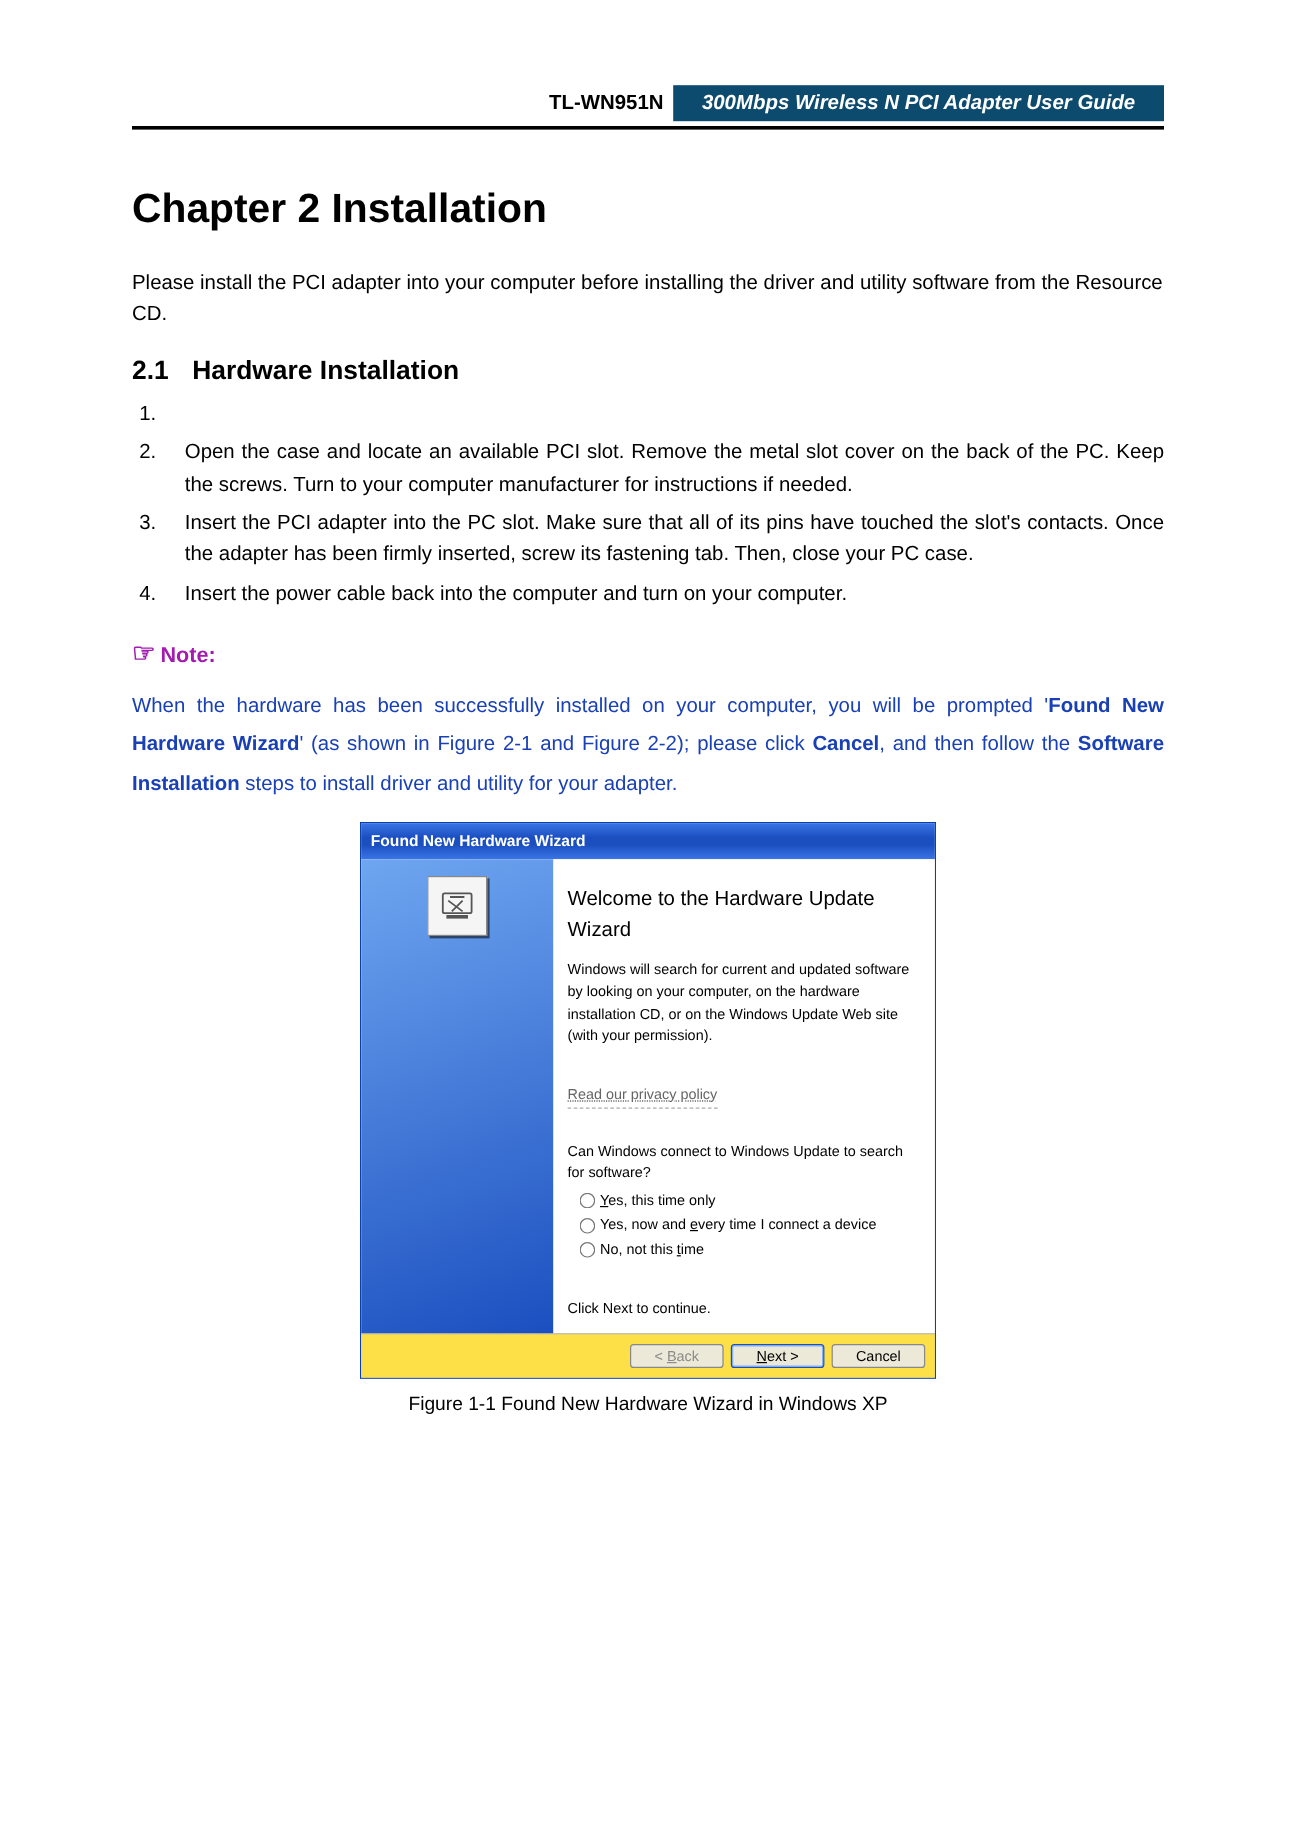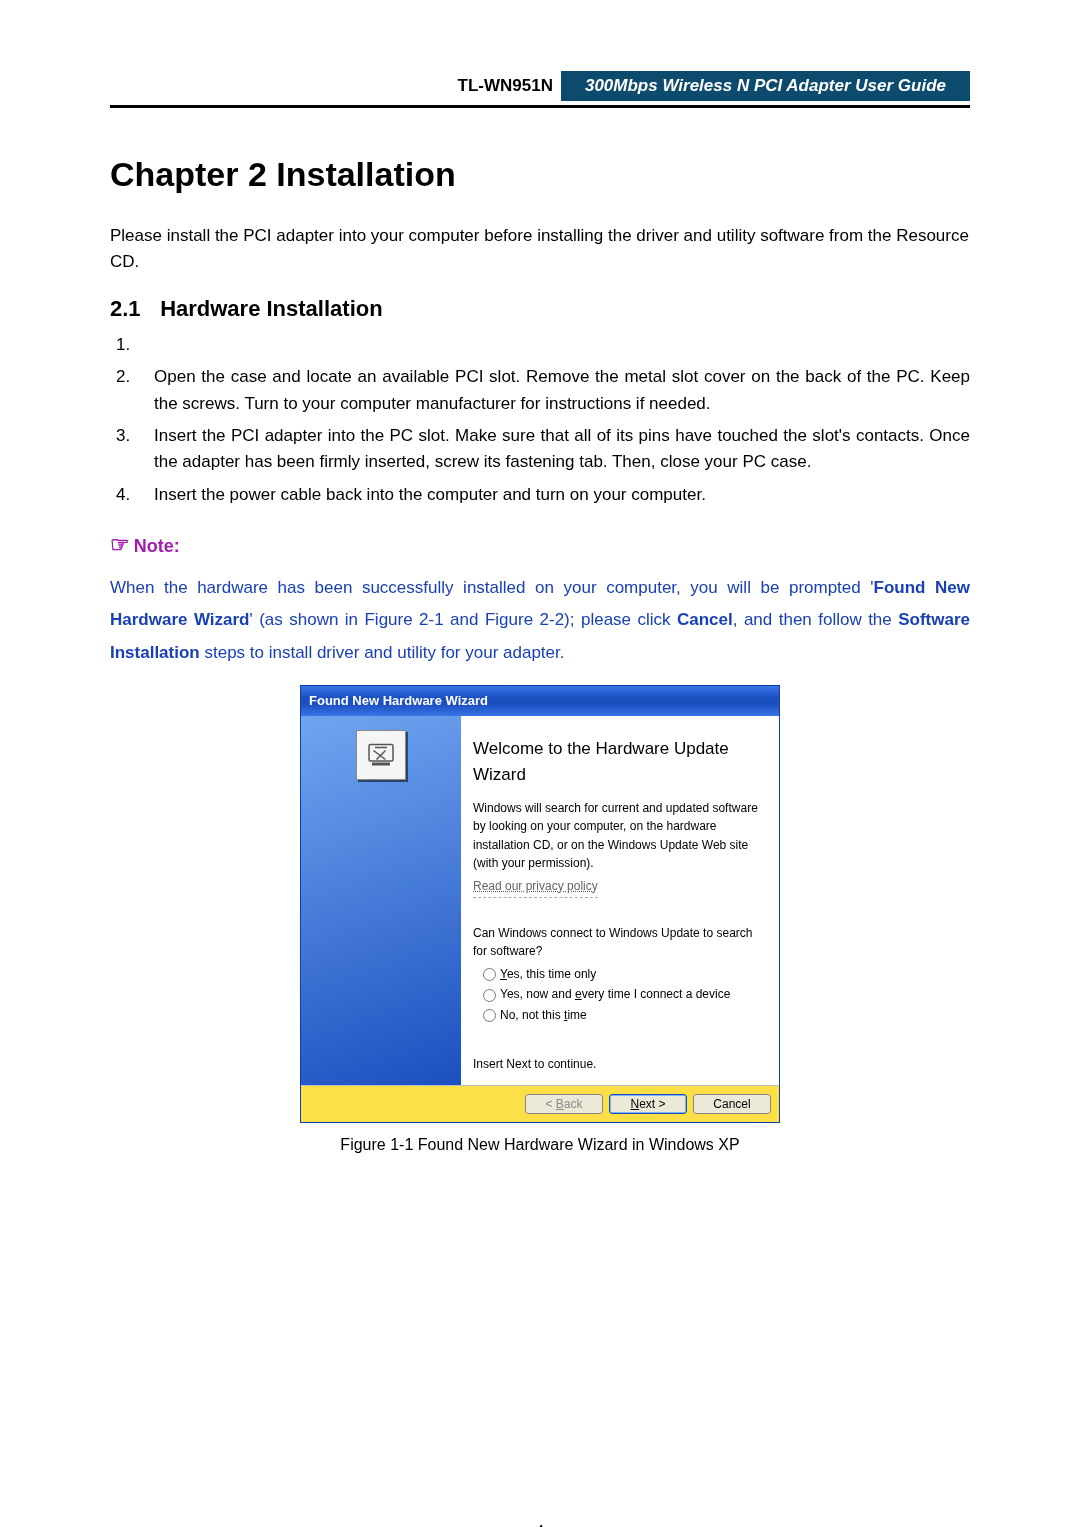--- a/index.html
+++ b/index.html
@@ -133,20 +133,21 @@
     margin-bottom: 10px;
   }
   .dialog .main p { margin-bottom: 4px; }
   .dialog .privacy {
     color: #666;
     text-decoration: underline dotted;
     display: inline-block;
     margin-bottom: 26px;
     border-bottom: 1px dashed #aaa;
     padding-bottom: 1px;
+    margin-top: 26px;
   }
   .dialog .question { margin-bottom: 10px; }
   .dialog .radios label {
     display: block;
     margin: 2px 0 2px 10px;
     font-size: 12px;
   }
   .dialog .radios input { margin-right: 4px; vertical-align: middle; }
   .dialog .continue { margin-top: 30px; margin-bottom: 4px; }
   .dialog .buttons {
@@ -249,21 +250,21 @@
         <label>
           <input type="radio" name="wu" style=""><span></span><u class="acc">Y</u><span>es, this time only</span>
         </label>
         <label>
           <input type="radio" name="wu" style=""><span>Yes, now and </span><u class="acc">e</u><span>very time I connect a device</span>
         </label>
         <label>
           <input type="radio" name="wu" style=""><span>No, not this </span><u class="acc">t</u><span>ime</span>
         </label>
       </div>
-      <p class="continue">Insert Next to continue.</p>
+      <p class="continue">Click Next to continue.</p>
     </div>
   </div>
   <div class="buttons">
     <button disabled=""><span>&lt; </span><u class="acc">B</u><span>ack</span></button>
     <button class="default"><u class="acc">N</u><span>ext &gt;</span></button>
     <button>Cancel</button>
   </div>
 </div>
 
 <p class="caption">Figure 1-1 Found New Hardware Wizard in Windows XP</p>

